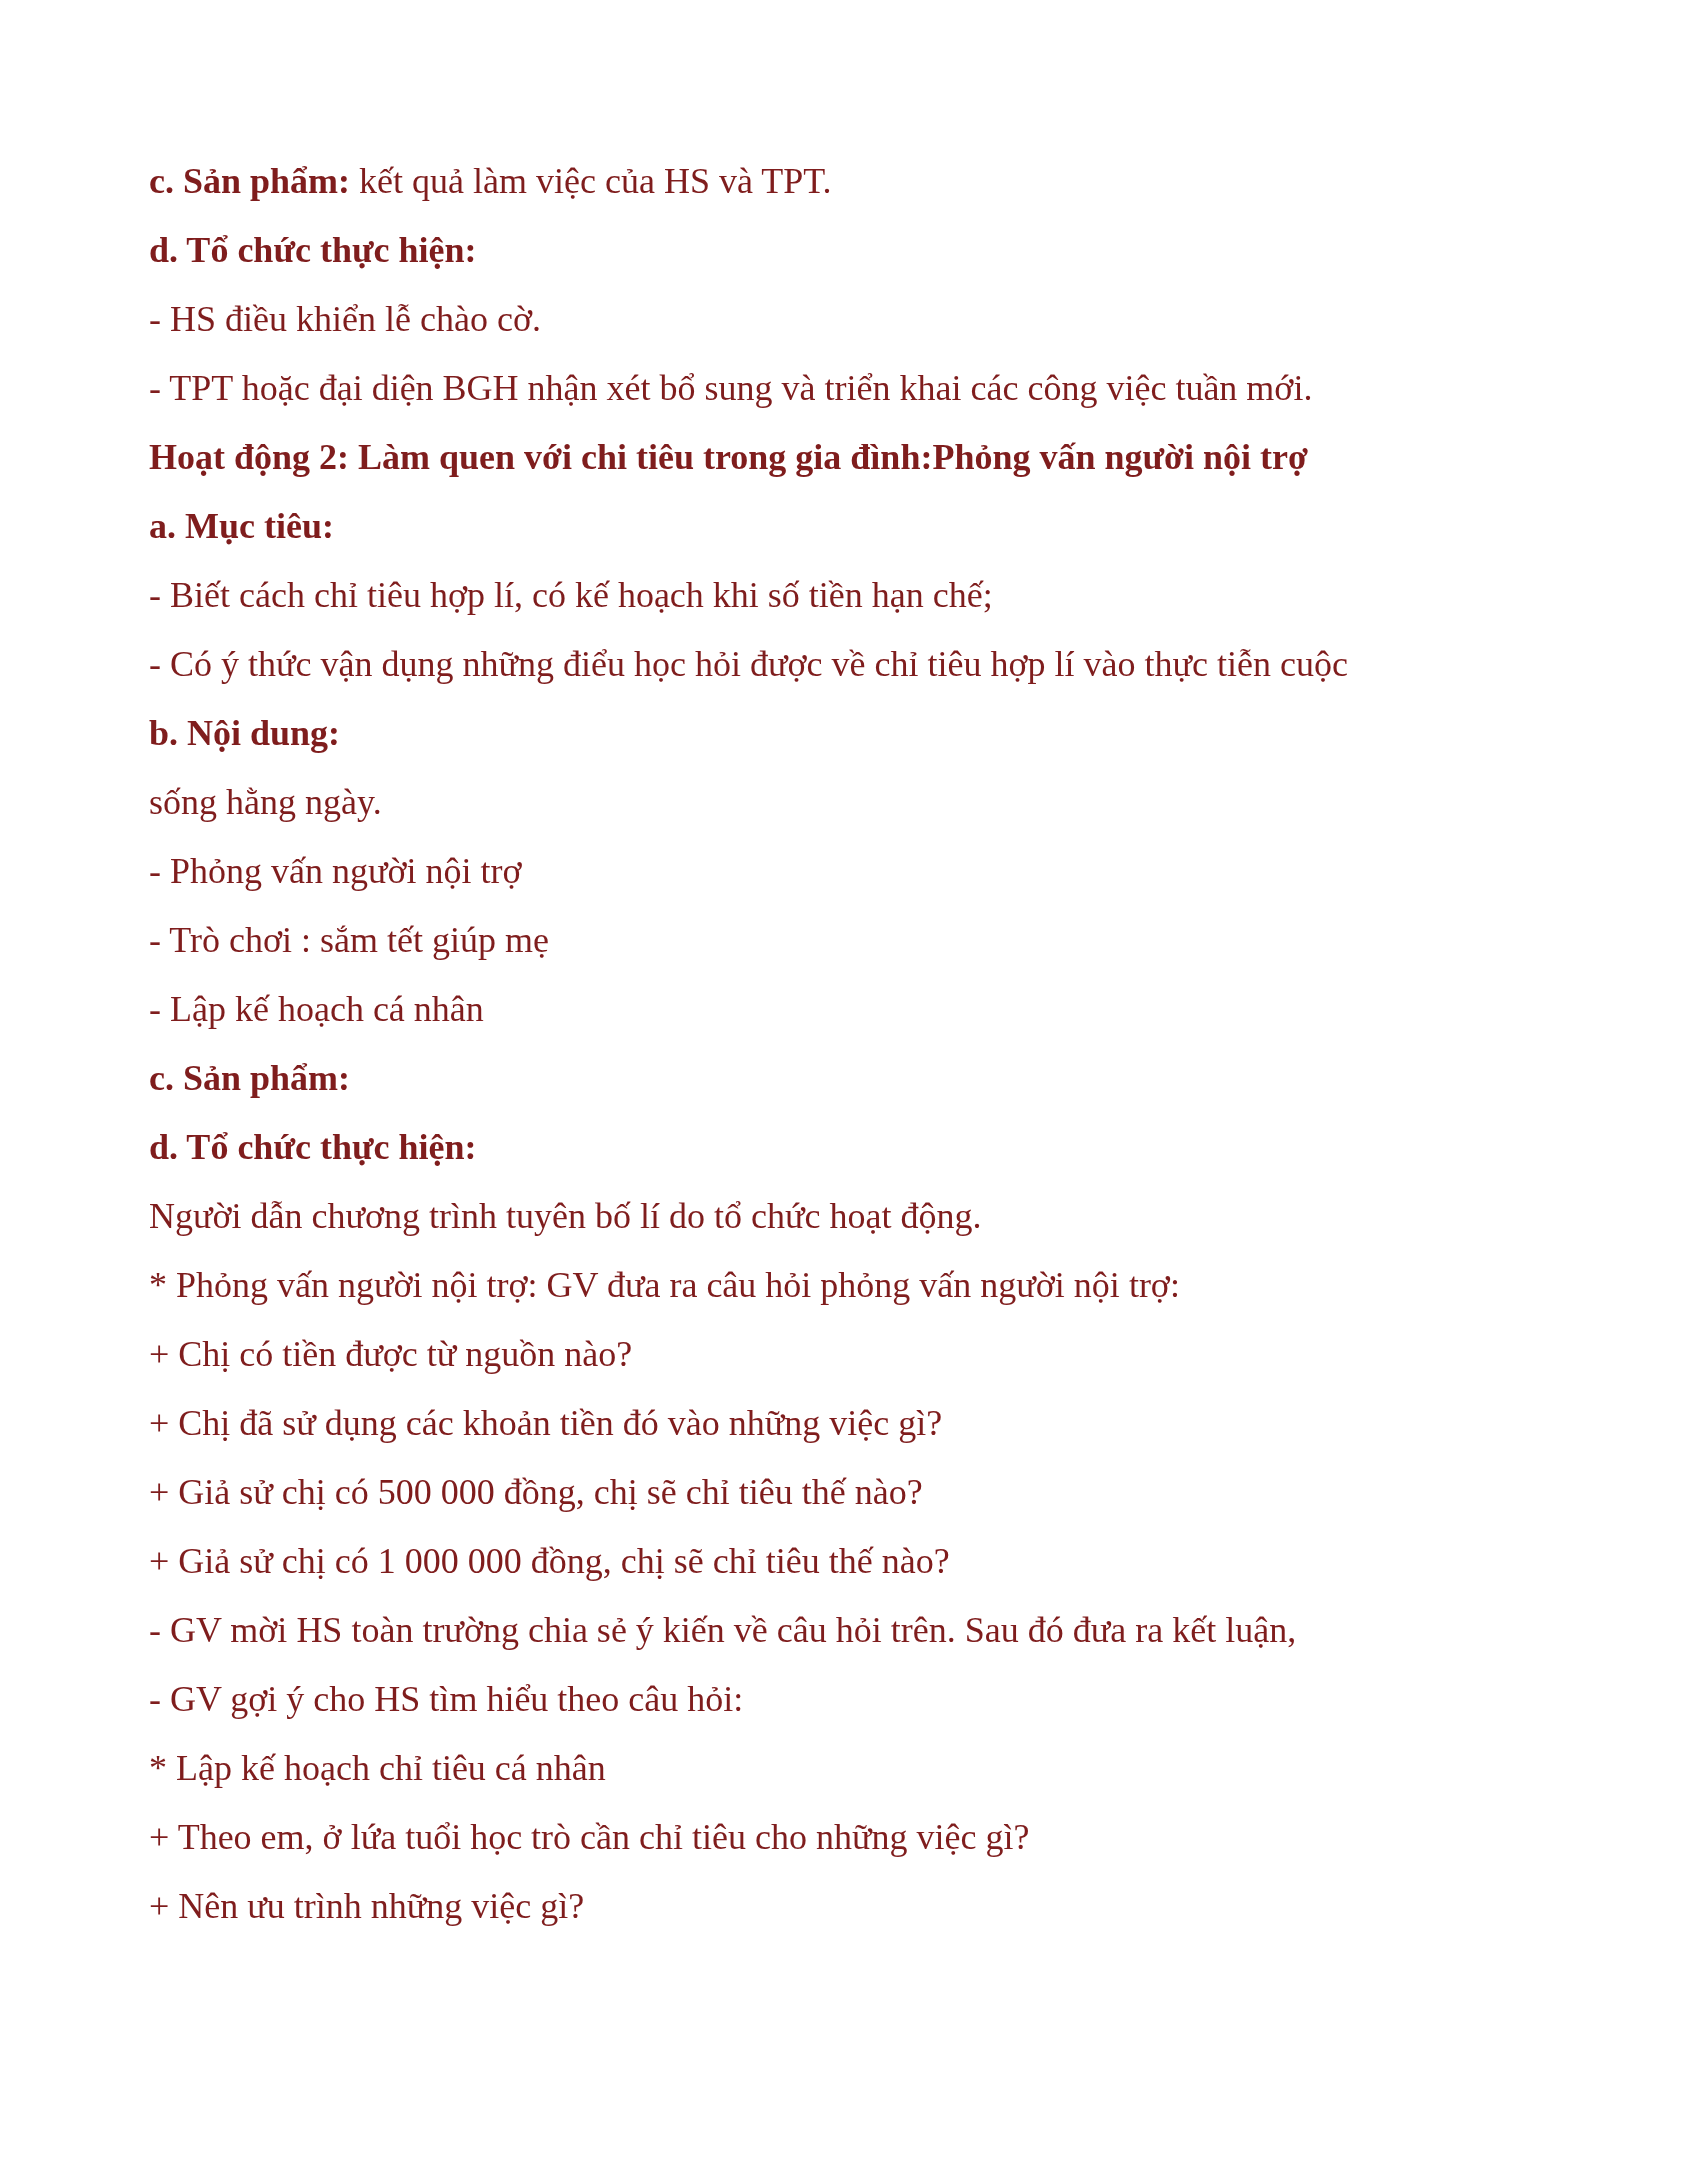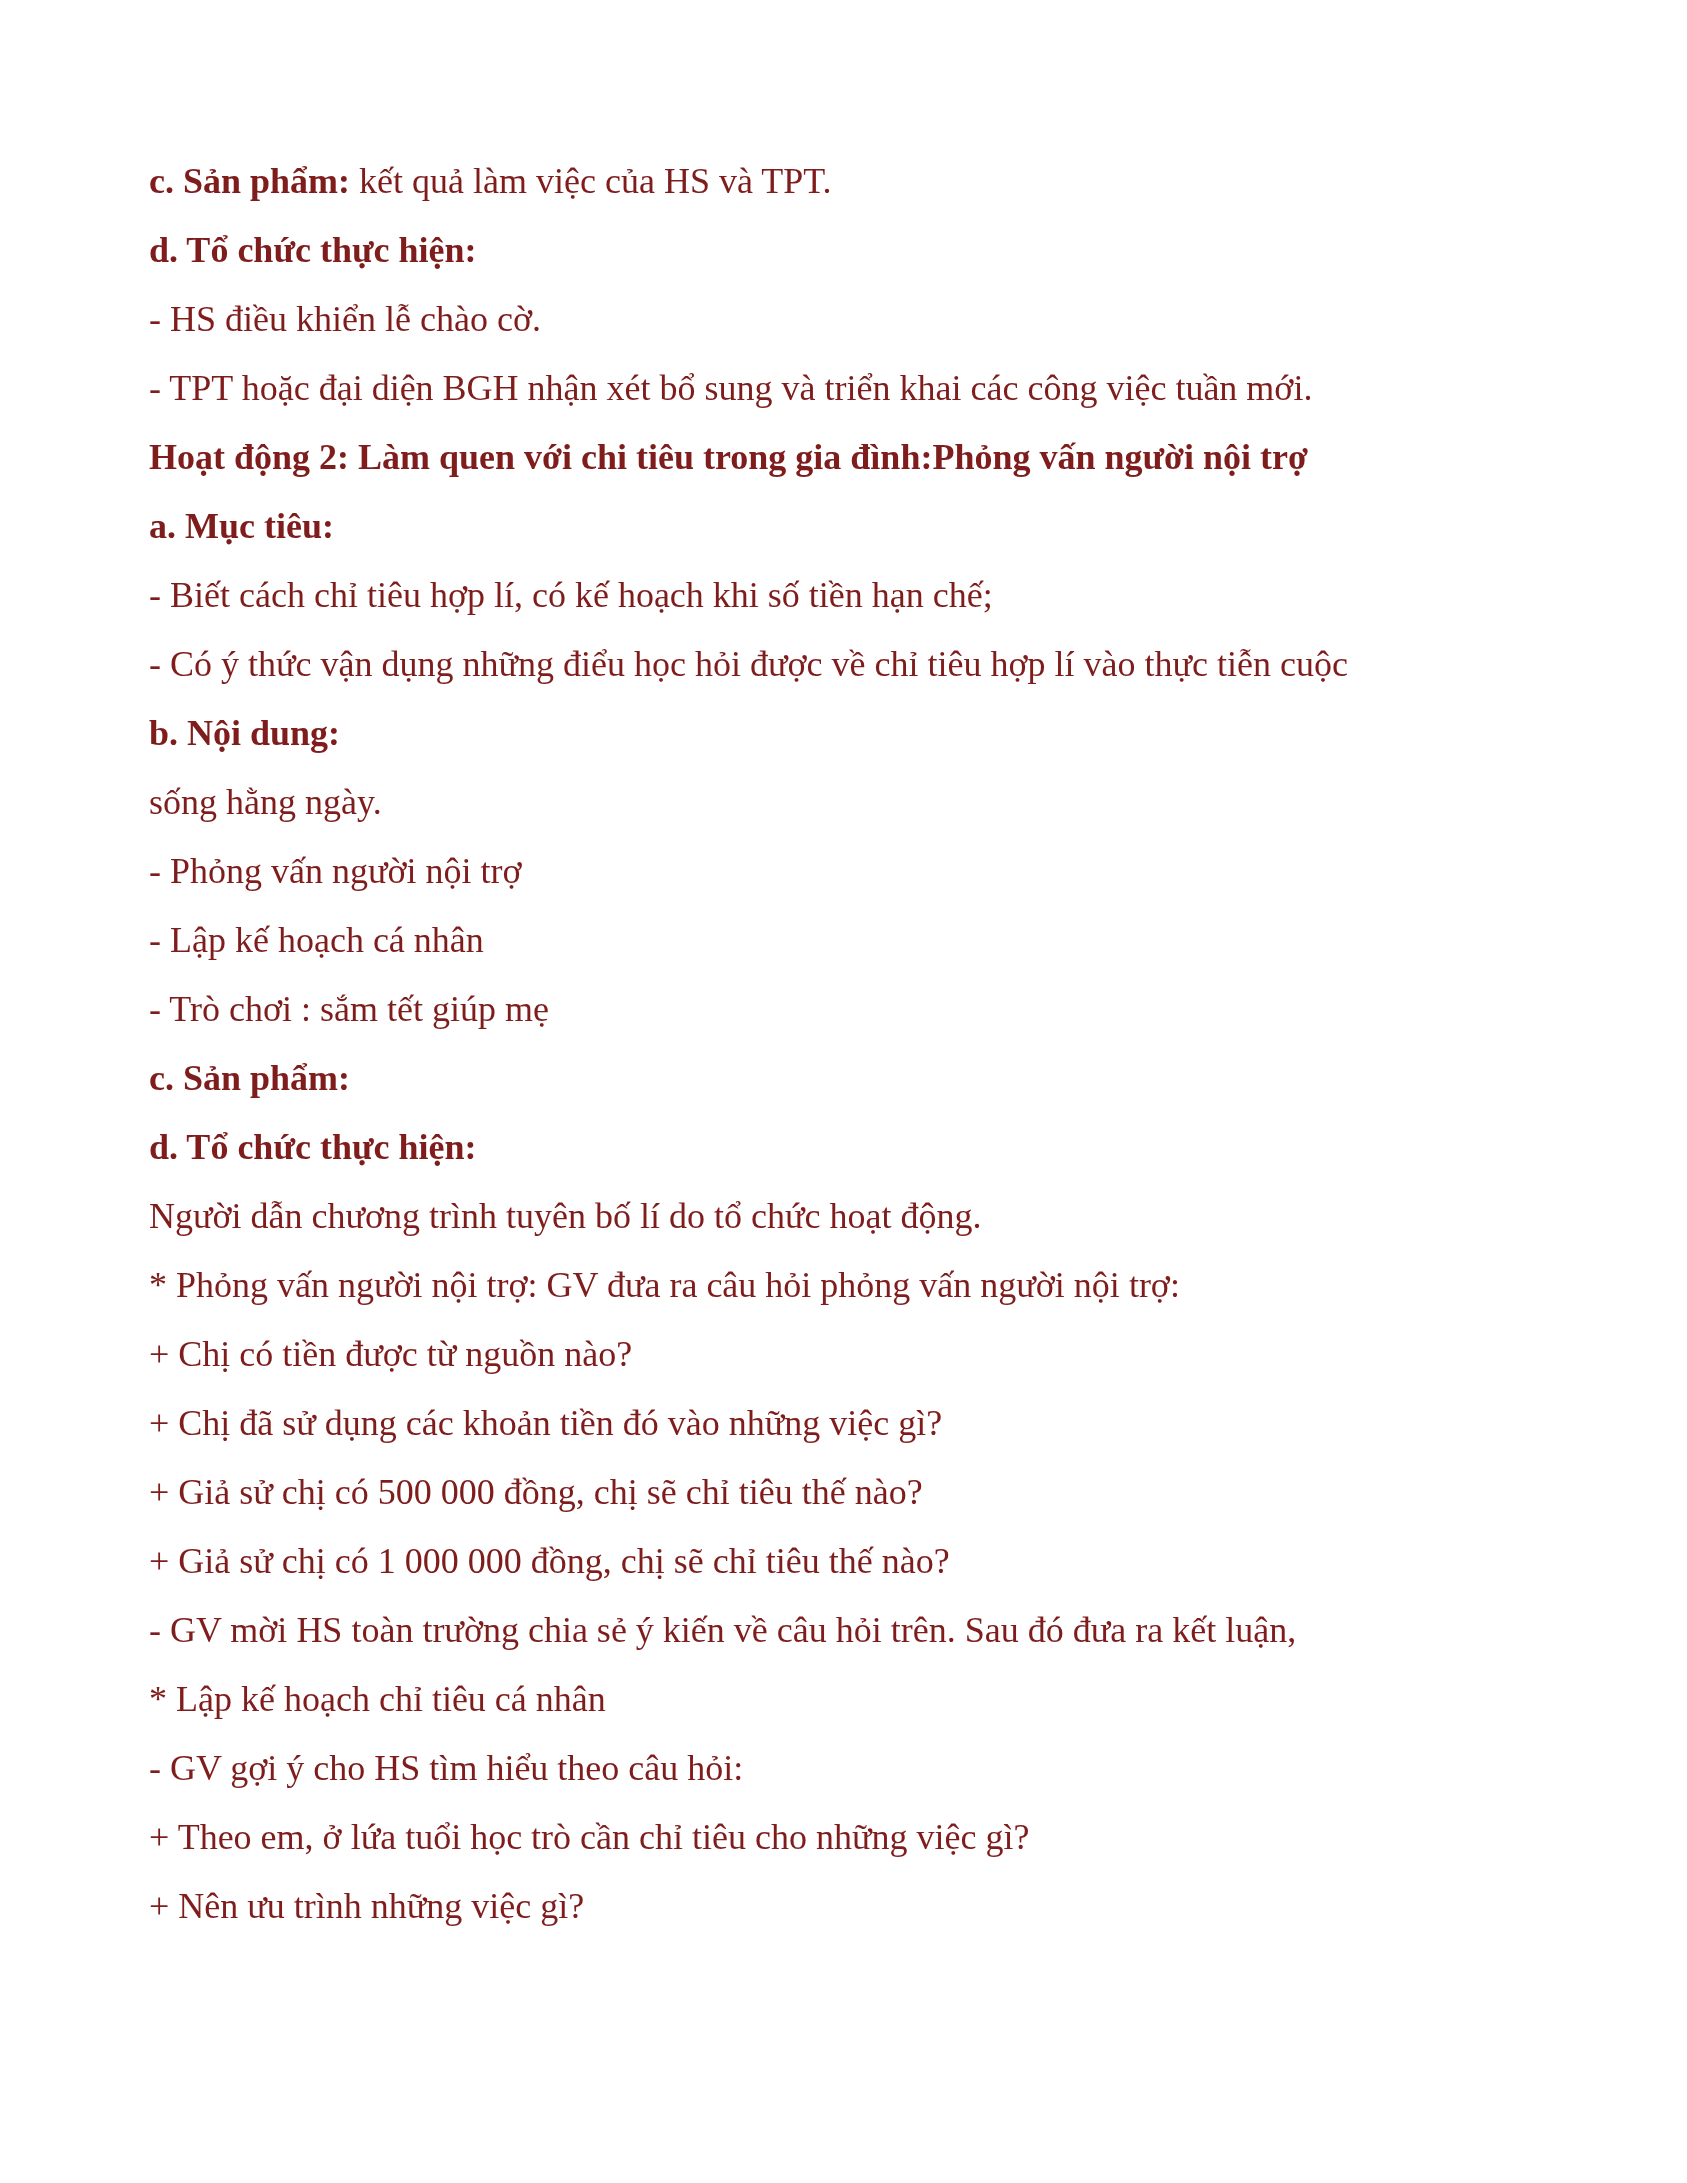--- a/index.html
+++ b/index.html
@@ -42,30 +42,30 @@
       <div class="line"><span class="line-bold">d. Tổ chức thực hiện:</span><span></span></div>
       <div class="line"><span class="line-bold"></span><span>- HS điều khiển lễ chào cờ.</span></div>
       <div class="line"><span class="line-bold"></span><span>- TPT hoặc đại diện BGH nhận xét bổ sung và triển khai các công việc tuần mới.</span></div>
       <div class="line"><span class="line-bold">Hoạt động 2: Làm quen với chi tiêu trong gia đình:Phỏng vấn người nội trợ</span><span></span></div>
       <div class="line"><span class="line-bold">a. Mục tiêu:</span><span></span></div>
       <div class="line"><span class="line-bold"></span><span>- Biết cách chỉ tiêu hợp lí, có kế hoạch khi số tiền hạn chế;</span></div>
       <div class="line"><span class="line-bold"></span><span>- Có ý thức vận dụng những điểu học hỏi được về chỉ tiêu hợp lí vào thực tiễn cuộc</span></div>
       <div class="line"><span class="line-bold">b. Nội dung:</span><span></span></div>
       <div class="line"><span class="line-bold"></span><span>sống hằng ngày.</span></div>
       <div class="line"><span class="line-bold"></span><span>- Phỏng vấn người nội trợ</span></div>
+      <div class="line"><span class="line-bold"></span><span>- Trò chơi : sắm tết giúp mẹ</span></div>
       <div class="line"><span class="line-bold"></span><span>- Lập kế hoạch cá nhân</span></div>
-      <div class="line"><span class="line-bold"></span><span>- Trò chơi : sắm tết giúp mẹ</span></div>
       <div class="line"><span class="line-bold">c. Sản phẩm:</span><span></span></div>
       <div class="line"><span class="line-bold">d. Tổ chức thực hiện:</span><span></span></div>
       <div class="line"><span class="line-bold"></span><span>Người dẫn chương trình tuyên bố lí do tổ chức hoạt động.</span></div>
       <div class="line"><span class="line-bold"></span><span>* Phỏng vấn người nội trợ: GV đưa ra câu hỏi phỏng vấn người nội trợ:</span></div>
       <div class="line"><span class="line-bold"></span><span>+ Chị có tiền được từ nguồn nào?</span></div>
       <div class="line"><span class="line-bold"></span><span>+ Chị đã sử dụng các khoản tiền đó vào những việc gì?</span></div>
       <div class="line"><span class="line-bold"></span><span>+ Giả sử chị có 500 000 đồng, chị sẽ chỉ tiêu thế nào?</span></div>
       <div class="line"><span class="line-bold"></span><span>+ Giả sử chị có 1 000 000 đồng, chị sẽ chỉ tiêu thế nào?</span></div>
       <div class="line"><span class="line-bold"></span><span>- GV mời HS toàn trường chia sẻ ý kiến về câu hỏi trên. Sau đó đưa ra kết luận,</span></div>
+      <div class="line"><span class="line-bold"></span><span>- GV gợi ý cho HS tìm hiểu theo câu hỏi:</span></div>
       <div class="line"><span class="line-bold"></span><span>* Lập kế hoạch chỉ tiêu cá nhân</span></div>
-      <div class="line"><span class="line-bold"></span><span>- GV gợi ý cho HS tìm hiểu theo câu hỏi:</span></div>
       <div class="line"><span class="line-bold"></span><span>+ Theo em, ở lứa tuổi học trò cần chỉ tiêu cho những việc gì?</span></div>
       <div class="line"><span class="line-bold"></span><span>+ Nên ưu trình những việc gì?</span></div>
     </div>
 </div>
 
 
 </body></html>

